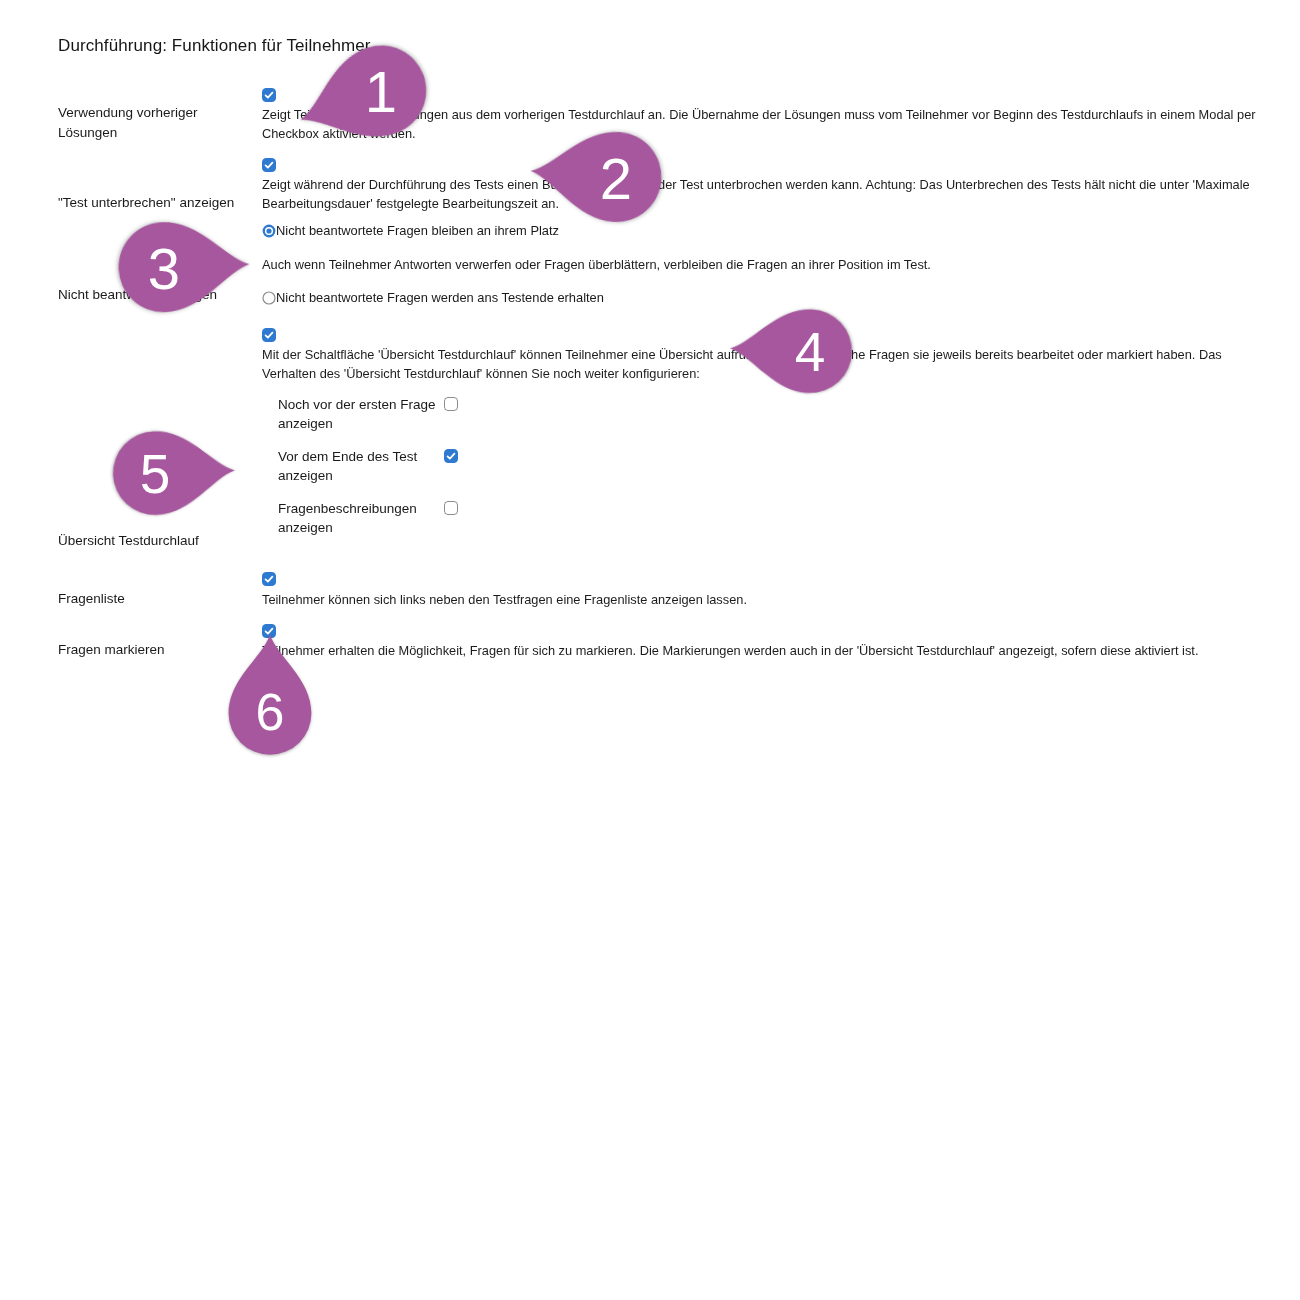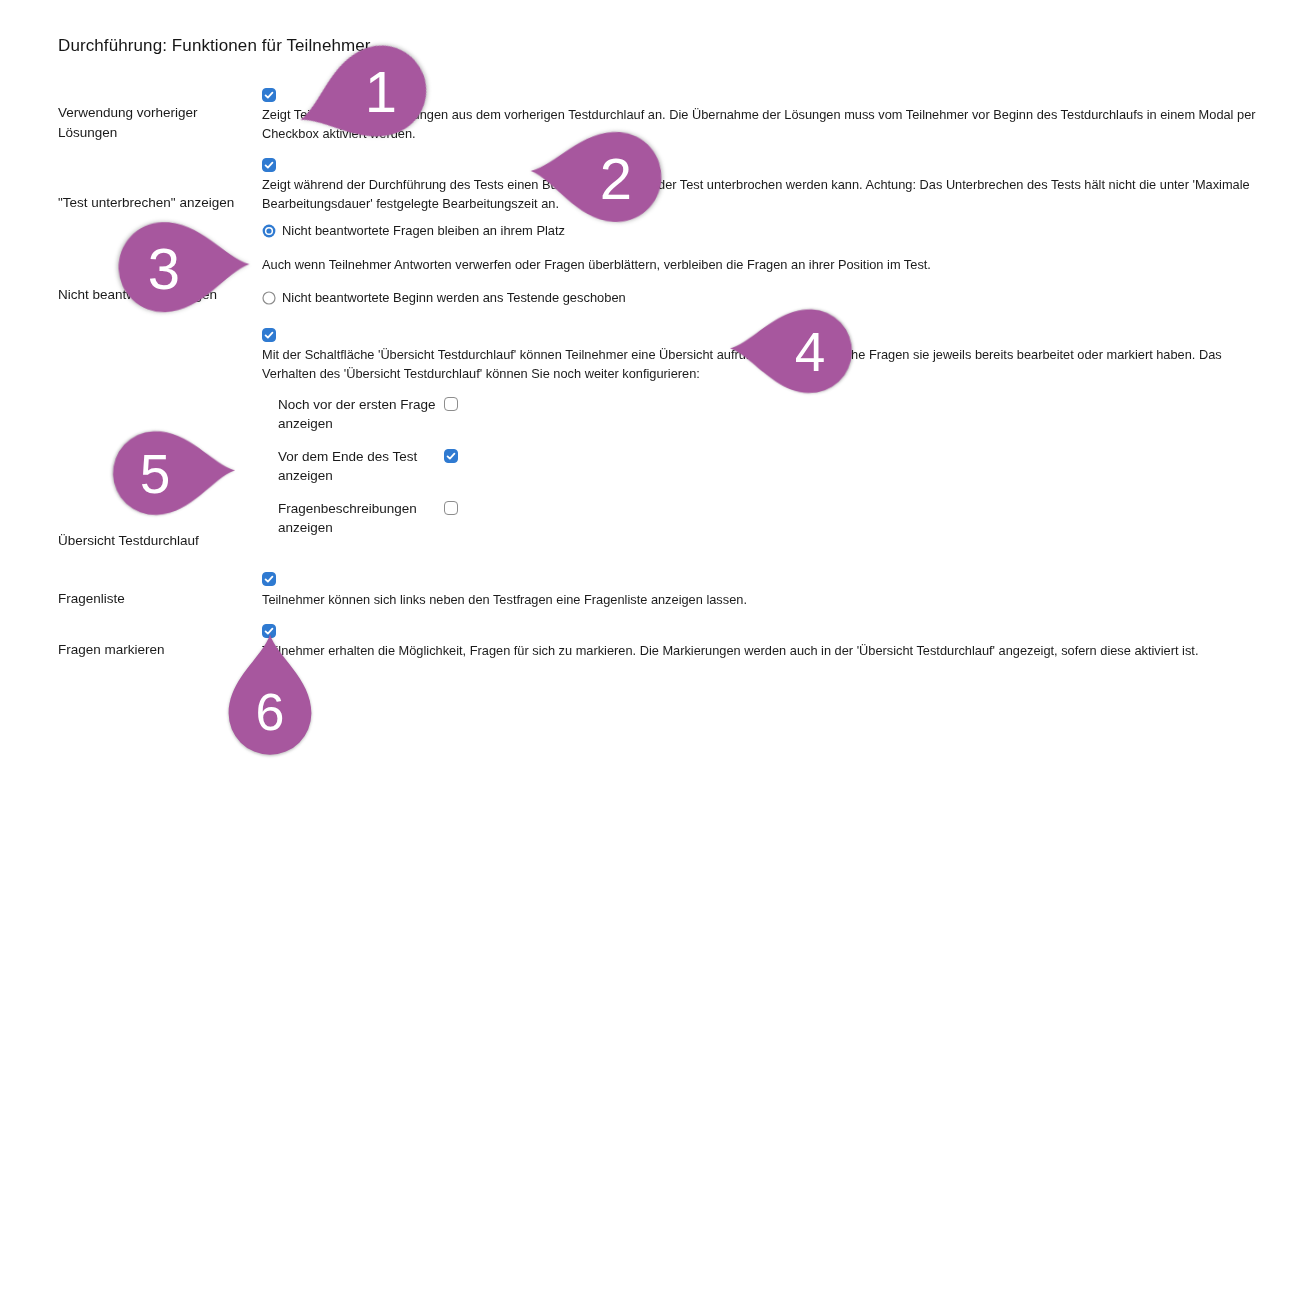--- a/index.html
+++ b/index.html
@@ -32,21 +32,21 @@
   .checkbox{
     display:inline-block;width:14px;height:14px;border-radius:4px;
     background:#fff;border:1px solid var(--border-gray);vertical-align:middle;position:relative;
     cursor:pointer;
   }
   .checkbox.checked{background:var(--accent);border-color:var(--accent);}
   .checkbox svg{position:absolute;inset:0;width:12px;height:12px;margin:auto;display:none;}
   .checkbox.checked svg{display:block;}
 
   
-  .radio-line{display:flex;align-items:center;gap:6px;font-size:12.9px;}
+  .radio-line{display:flex;align-items:center;gap:0;font-size:12.9px;}
   .radio-line.second{margin-top:16px;}
   .radio{width:14px;height:14px;flex-shrink:0;display:inline-block;cursor:pointer;}
 
   
   .sub-options{margin:13px 0 0 16px;}
   .sub-row{display:flex;align-items:flex-start;margin-bottom:14px;}
   .sub-label{width:166px;flex-shrink:0;font-size:13.5px;line-height:1.4;}
   .sub-row .checkbox{margin-top:1px;}
 
   .mb-tight{margin-bottom:10px;}
@@ -119,21 +119,21 @@
         </span>
         <span>Nicht beantwortete Fragen bleiben an ihrem Platz</span>
       </div>
       <div class="help">Auch wenn Teilnehmer Antworten verwerfen oder Fragen überblättern, verbleiben die Fragen an ihrer Position im Test.</div>
       <div class="radio-line second">
         <span class="radio">
           <svg viewBox="0 0 14 14">
               <circle cx="7" cy="7" r="6" fill="#fff" stroke="#8d8d8d" stroke-width="1.2"></circle>
             </svg>
         </span>
-        <span>Nicht beantwortete Beginn werden ans Testende geschoben</span>
+        <span>Nicht beantwortete Fragen werden ans Testende erhalten</span>
       </div>
     </div>
   </div>
 
   <div class="form-row mb-wider">
     <div class="row-label">Übersicht Testdurchlauf</div>
     <div class="row-content">
       <span class="checkbox checked">
         <svg viewBox="0 0 14 14">
             <path d="M3 7.4 L5.7 10 L11 4.3" stroke="#fff" stroke-width="2.1" fill="none" stroke-linecap="round" stroke-linejoin="round"></path>

